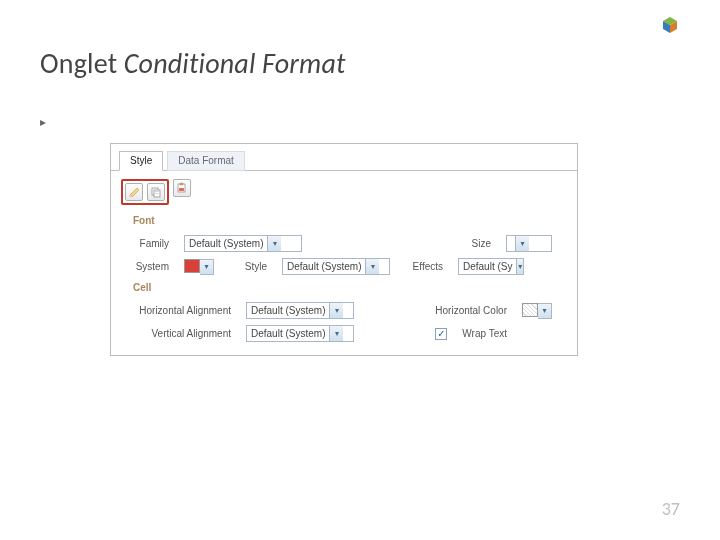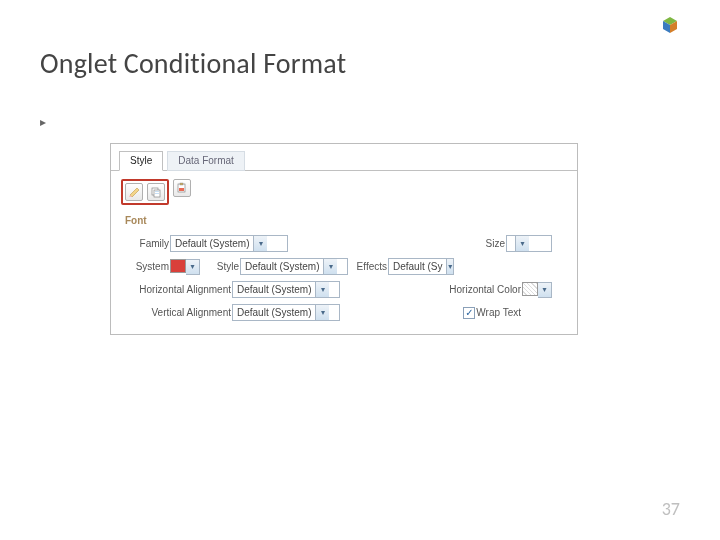--- a/index.html
+++ b/index.html
@@ -19,21 +19,21 @@
     height: 20px;
   }
   .logo svg { width: 100%; height: 100%; }
   .slide-title {
     font-size: 28px;
     font-weight: 400;
     color: #444;
     padding: 46px 0 0 40px;
     letter-spacing: 0.2px;
   }
-  .slide-title .italic { }
+  .slide-title .italic { font-style: italic; }
   .bullet-row {
     display: flex;
     align-items: flex-start;
     padding: 28px 40px 0 40px;
   }
   .bullet-marker {
     font-size: 12px;
     color: #666;
     padding-top: 6px;
     width: 28px;
@@ -137,27 +137,27 @@
     border-radius: 2px;
     display: flex;
     align-items: center;
     justify-content: center;
   }
   .tool-btn svg, .tool-btn2 svg { width: 12px; height: 12px; }
   .section-label {
     font-size: 10px;
     font-weight: 700;
     color: #a8885a;
-    margin: 4px 0 6px 4px;
+    margin: 4px 0 6px 12px;
   }
   .form-row {
     display: flex;
     align-items: center;
     padding: 3px 15px 3px 14px;
-    gap: 1px;
+    gap: 15px;
   }
   .fld-label {
     font-size: 10px;
     color: #555;
     text-align: right;
   }
   .w-family { width: 34px; }
   .w-color  { width: 34px; }
   .w-style  { width: 28px; }
   .w-effects{ width: 38px; }
@@ -312,20 +312,21 @@
           <span class="val">Default (System)</span>
           <span class="caret">▾</span>
         </span>
         <span class="fld-label w-effects">Effects</span>
         <span class="select-box" style="width:66px">
           <span class="val">Default (Sy</span>
           <span class="caret">▾</span>
         </span>
       </div>
 
+      <div class="section-label">Cell</div>
 
       <div class="form-row">
         <span class="fld-label w-halign">Horizontal Alignment</span>
         <span class="select-box" style="width:108px">
           <span class="val">Default (System)</span>
           <span class="caret">▾</span>
         </span>
         <span style="flex:1"></span>
         <span class="fld-label w-bgcol">Horizontal Color</span>
         <span style="display:inline-flex">

